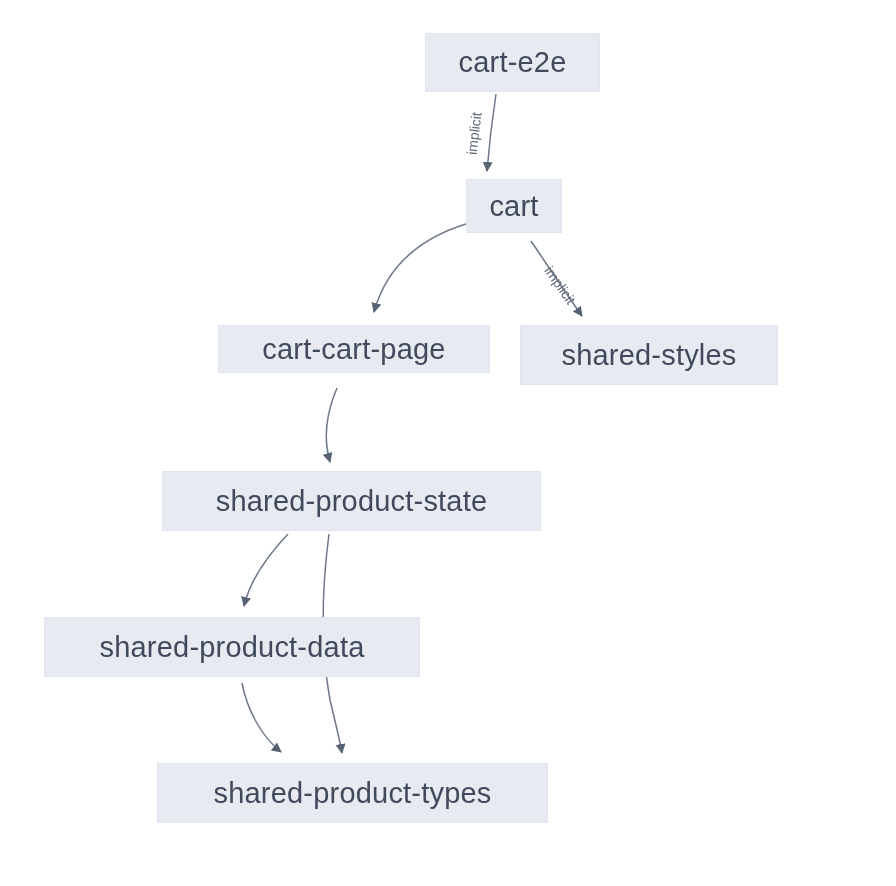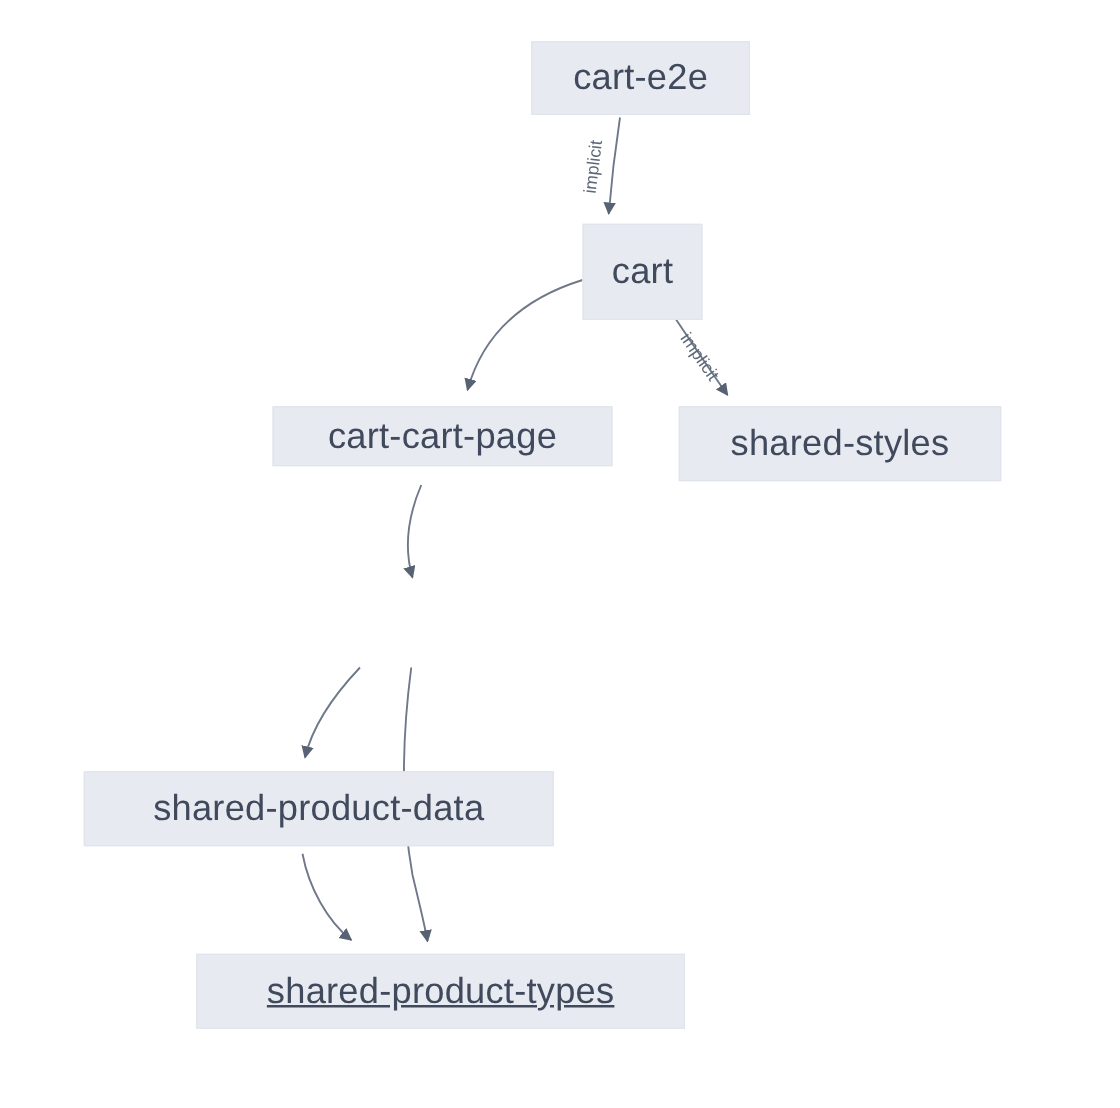--- a/index.html
+++ b/index.html
@@ -77,29 +77,32 @@
         <path d="M 337 388 Q 320 428, 330 462" class="edge-path" marker-end="url(#arrowhead)"></path>
         <path d="M 288 534 Q 252 572, 244 606" class="edge-path" marker-end="url(#arrowhead)"></path>
         <path d="M 329 534 C 321 595, 321 650, 330 700 C 336 725, 340 741, 342 753" class="edge-path" marker-end="url(#arrowhead)"></path>
         <path d="M 242 683 C 247 710, 262 737, 281 752" class="edge-path" marker-end="url(#arrowhead)"></path>
       </g>
   </svg>
   <div id="nodes-layer">
       <div class="graph-node" style="left: 425px; top: 33px; width: 175px; height: 59px;">
         <span>cart-e2e</span>
       </div>
-      <div class="graph-node" style="left: 466px; top: 179px; width: 96px; height: 77px;">
+      <div class="graph-node" style="left: 466px; top: 179px; width: 96px; height: 54px;">
         <span>cart</span>
       </div>
       <div class="graph-node" style="left: 218px; top: 325px; width: 272px; height: 48px;">
         <span>cart-cart-page</span>
       </div>
-      <div class="graph-node" style="left: 543px; top: 325px; width: 258px; height: 60px;">
+      <div class="graph-node" style="left: 520px; top: 325px; width: 258px; height: 60px;">
         <span>shared-styles</span>
       </div>
-      <div class="graph-node" style="left: 44px; top: 617px; width: 376px; height: 60px; margin-left: 23px;">
+      <div class="graph-node" style="left: 162px; top: 471px; width: 379px; height: 60px;">
+        <span>shared-product-state</span>
+      </div>
+      <div class="graph-node" style="left: 44px; top: 617px; width: 376px; height: 60px;">
         <span>shared-product-data</span>
       </div>
-      <div class="graph-node" style="left: 157px; top: 763px; width: 391px; height: 60px; text-decoration: underline;">
+      <div class="graph-node" style="left: 157px; top: 763px; width: 391px; height: 60px;">
         <span>shared-product-types</span>
       </div>
     </div>
 </div>
 
 </body></html>

